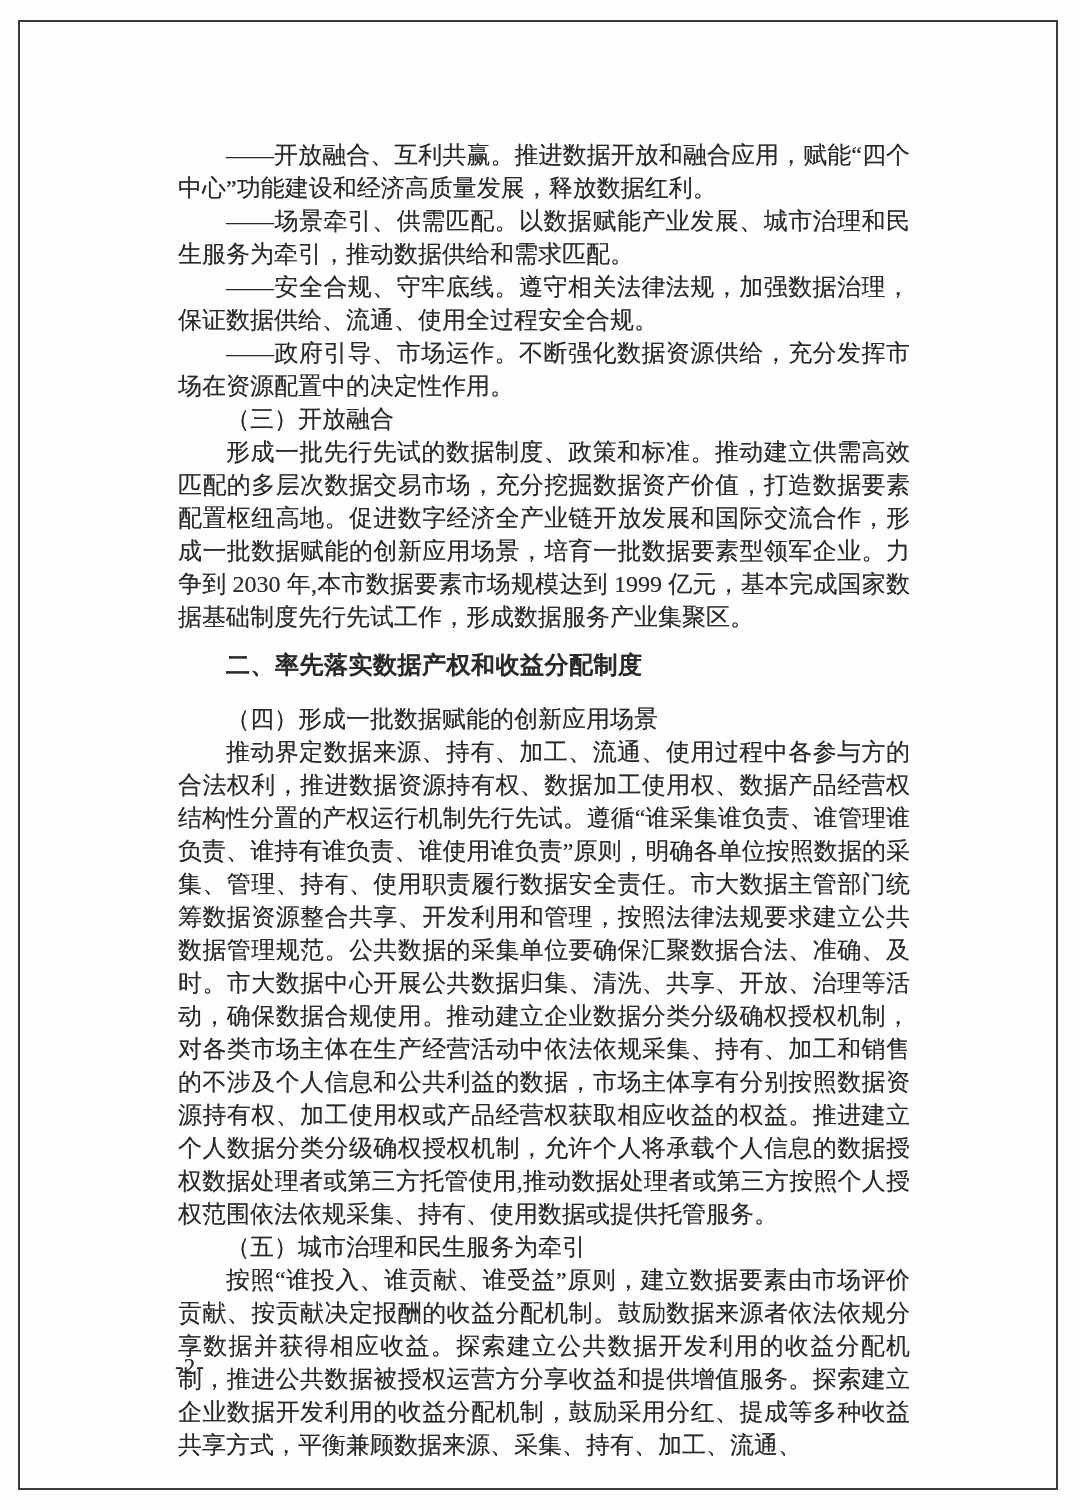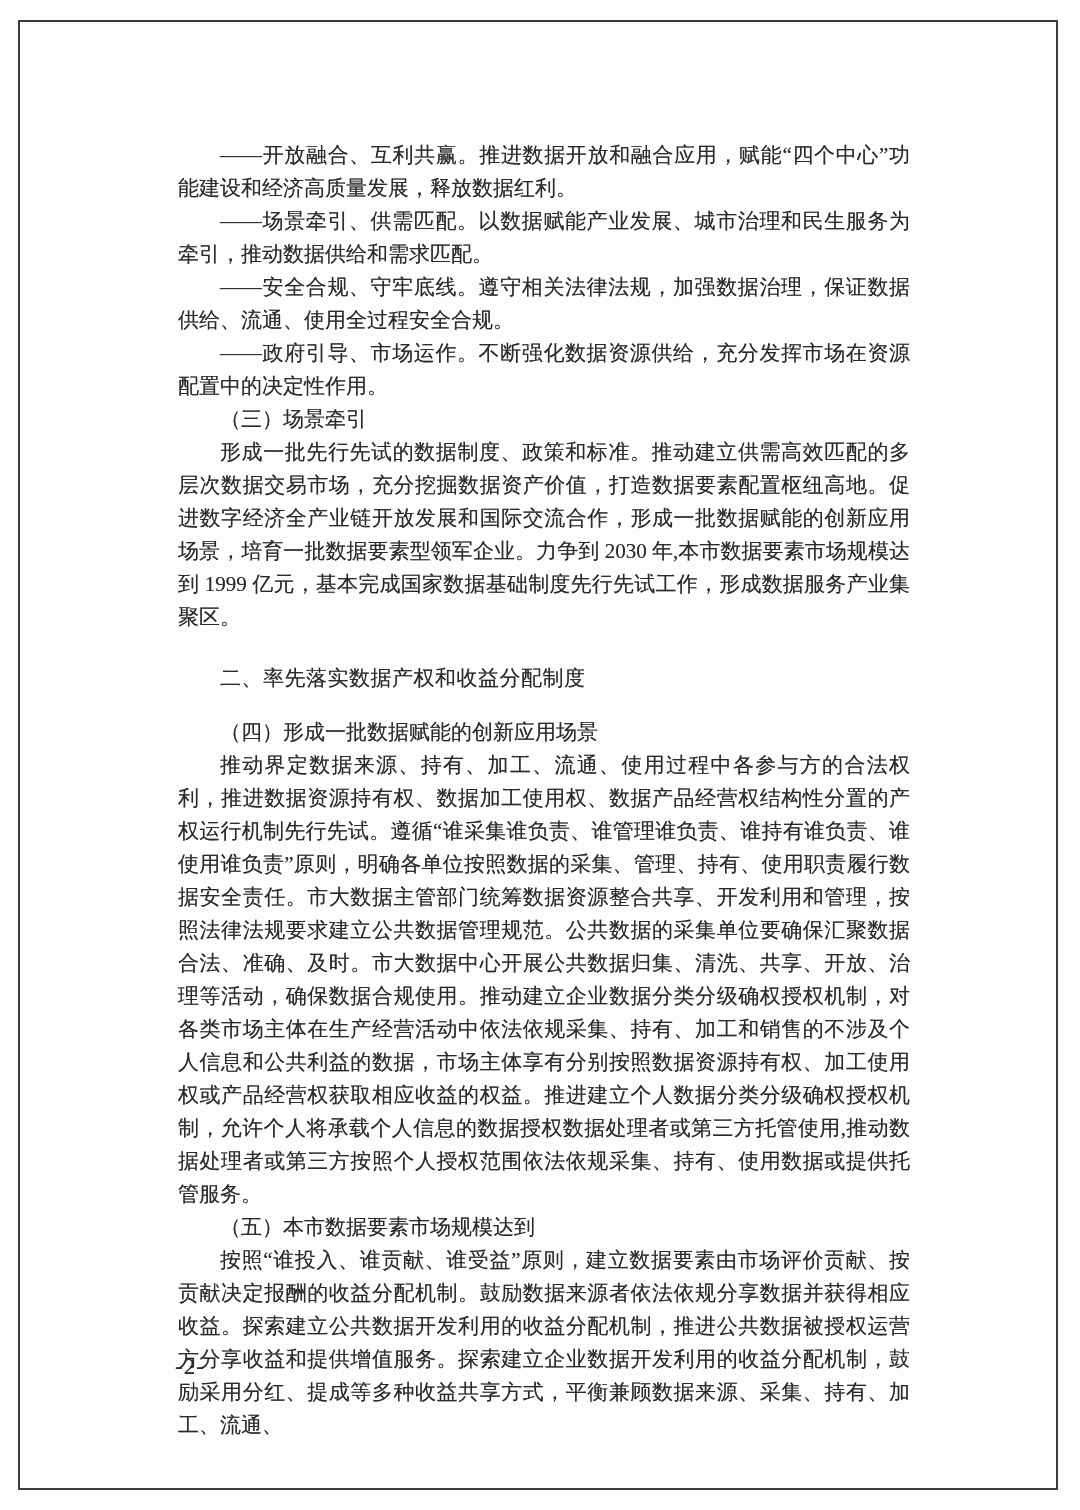--- a/index.html
+++ b/index.html
@@ -23,35 +23,35 @@
     height: 1470px;
     box-sizing: border-box;
     border: 2.5px solid var(--frame-color, #3d3d3d);
     background: transparent;
   }
   .doc-body {
     position: absolute;
     left: 178px;
     top: 139px;
     width: 732px;
-    font-size: 21px;
+    font-size: 24px;
     line-height: 33px;
     color: var(--text-color, #2a2a2a);
     text-align: justify;
     text-shadow: 0 0 0.6px rgba(45,45,45,0.55);
   }
   .doc-body p {
     margin: 0;
     padding: 0;
     text-indent: 2em;
   }
   .doc-body p.section-heading {
     font-family: "Liberation Sans", "DejaVu Sans", sans-serif;
-    font-weight: normal;
-    margin-top: 27px;
+    font-weight: bold;
+    margin-top: 14px;
     margin-bottom: 22px;
     letter-spacing: 0.5px;
   }
   .page-number {
     position: absolute;
     left: 175px;
     top: 1352px;
     font-size: 23px;
     line-height: 30px;
     letter-spacing: 1px;
@@ -63,23 +63,23 @@
 <body>
 
 <div class="canvas">
   <div class="frame"></div>
 
   <main class="doc-body">
     <p class="body">——开放融合、互利共赢。推进数据开放和融合应用，赋能“四个中心”功能建设和经济高质量发展，释放数据红利。</p>
     <p class="body">——场景牵引、供需匹配。以数据赋能产业发展、城市治理和民生服务为牵引，推动数据供给和需求匹配。</p>
     <p class="body">——安全合规、守牢底线。遵守相关法律法规，加强数据治理，保证数据供给、流通、使用全过程安全合规。</p>
     <p class="body">——政府引导、市场运作。不断强化数据资源供给，充分发挥市场在资源配置中的决定性作用。</p>
-    <p class="body">（三）场景牵引</p>
+    <p class="body">（三）开放融合</p>
     <p class="body">形成一批先行先试的数据制度、政策和标准。推动建立供需高效匹配的多层次数据交易市场，充分挖掘数据资产价值，打造数据要素配置枢纽高地。促进数字经济全产业链开放发展和国际交流合作，形成一批数据赋能的创新应用场景，培育一批数据要素型领军企业。力争到 2030 年,本市数据要素市场规模达到 1999 亿元，基本完成国家数据基础制度先行先试工作，形成数据服务产业集聚区。</p>
     <p class="section-heading">二、率先落实数据产权和收益分配制度</p>
     <p class="body">（四）形成一批数据赋能的创新应用场景</p>
     <p class="body">推动界定数据来源、持有、加工、流通、使用过程中各参与方的合法权利，推进数据资源持有权、数据加工使用权、数据产品经营权结构性分置的产权运行机制先行先试。遵循“谁采集谁负责、谁管理谁负责、谁持有谁负责、谁使用谁负责”原则，明确各单位按照数据的采集、管理、持有、使用职责履行数据安全责任。市大数据主管部门统筹数据资源整合共享、开发利用和管理，按照法律法规要求建立公共数据管理规范。公共数据的采集单位要确保汇聚数据合法、准确、及时。市大数据中心开展公共数据归集、清洗、共享、开放、治理等活动，确保数据合规使用。推动建立企业数据分类分级确权授权机制，对各类市场主体在生产经营活动中依法依规采集、持有、加工和销售的不涉及个人信息和公共利益的数据，市场主体享有分别按照数据资源持有权、加工使用权或产品经营权获取相应收益的权益。推进建立个人数据分类分级确权授权机制，允许个人将承载个人信息的数据授权数据处理者或第三方托管使用,推动数据处理者或第三方按照个人授权范围依法依规采集、持有、使用数据或提供托管服务。</p>
-    <p class="body">（五）本市数据要素市场规模达到</p>
+    <p class="body">（五）城市治理和民生服务为牵引</p>
     <p class="body">按照“谁投入、谁贡献、谁受益”原则，建立数据要素由市场评价贡献、按贡献决定报酬的收益分配机制。鼓励数据来源者依法依规分享数据并获得相应收益。探索建立公共数据开发利用的收益分配机制，推进公共数据被授权运营方分享收益和提供增值服务。探索建立企业数据开发利用的收益分配机制，鼓励采用分红、提成等多种收益共享方式，平衡兼顾数据来源、采集、持有、加工、流通、</p>
   </main>
 
   <div class="page-number">-2-</div>
 </div>
 
 </body></html>

